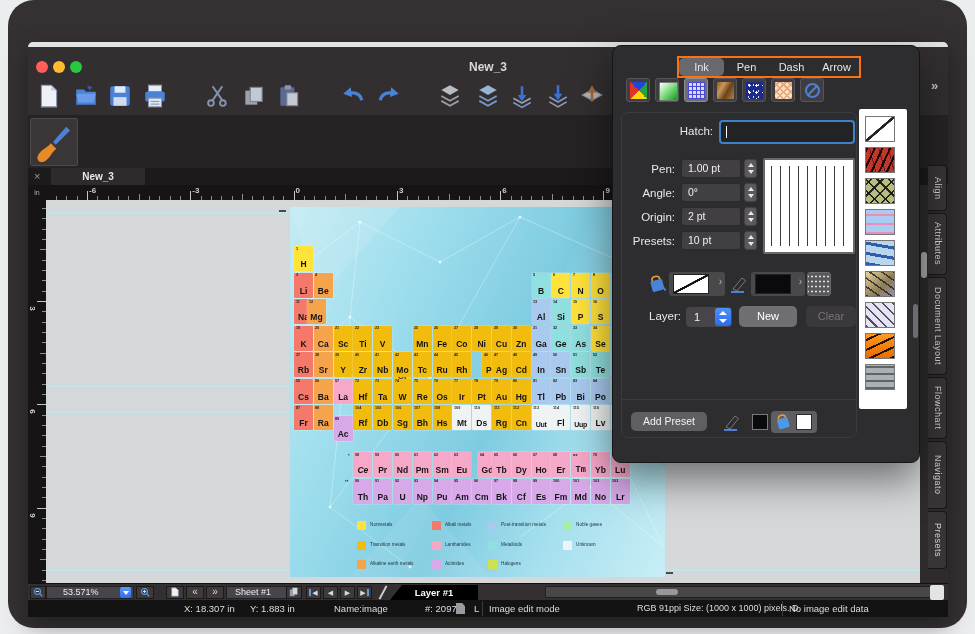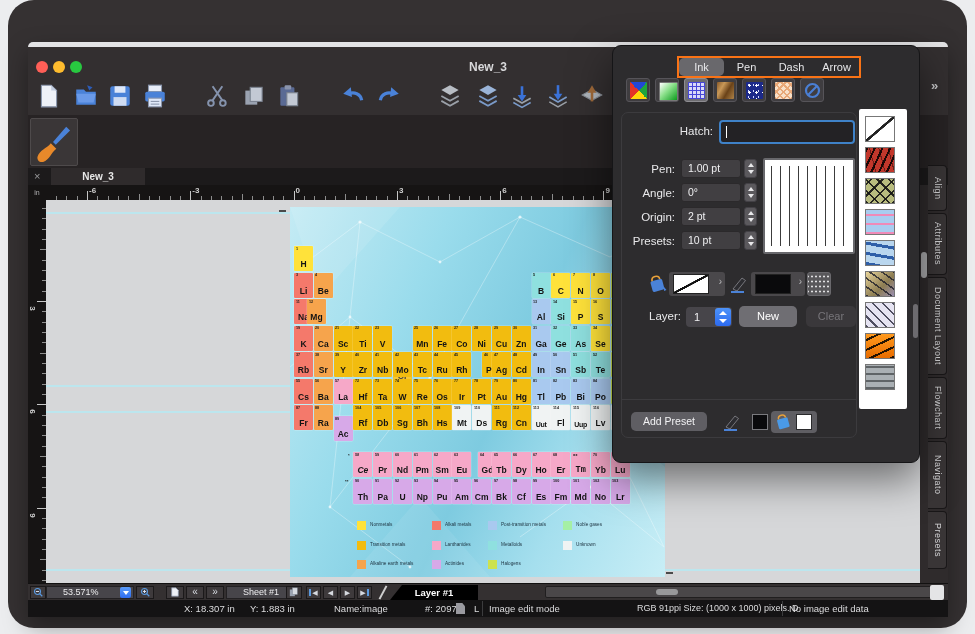--- a/index.html
+++ b/index.html
@@ -935,21 +935,21 @@
           <line x1="10" y1="10" x2="13.5" y2="13.5" stroke="#5a9ae0" stroke-width="1.8"></line>
           <line x1="4.2" y1="6.5" x2="8.8" y2="6.5" stroke="#dfe8f8" stroke-width="1.4"></line>
           <line x1="6.5" y1="4.2" x2="6.5" y2="8.8" stroke="#dfe8f8" stroke-width="1.4"></line>
         </svg></div>
 
     <div class="bbtn" style="left:138px;width:18px"><svg viewBox="0 0 12 12" width="10" height="10">
           <path d="M2 1h5l3 3v7H2z" fill="#eef1f7" stroke="#8a96ac" stroke-width="0.8"></path>
         </svg></div>
     <div class="bbtn" style="left:158px;width:18px;font-size:10px;line-height:10px">«</div>
     <div class="bbtn" style="left:178px;width:18px;font-size:10px;line-height:10px">»</div>
-    <div class="bfield" style="left:198px;width:76px;padding-left:16px">
+    <div class="bfield" style="left:198px;width:76px;padding-left:8px">
       <span>Sheet #1</span>
       <span class="ddb" style="right:2px;top:0"></span>
     </div>
 
     <div class="bbtn" style="left:258px;width:16px"><svg viewBox="0 0 12 12" width="10" height="10">
           <rect x="1" y="3" width="6" height="8" fill="#9aa2b0"></rect>
           <rect x="4" y="1" width="6" height="8" fill="#d6dae0" stroke="#7a828f" stroke-width="0.6"></rect>
         </svg></div>
     <div class="bbtn" style="left:278px;width:15px;font-size:7px"><span style="border-left:2px solid #5a9ae0;padding-left:1px">◀</span></div>
     <div class="bbtn" style="left:295px;width:15px;font-size:7px">◀</div>

